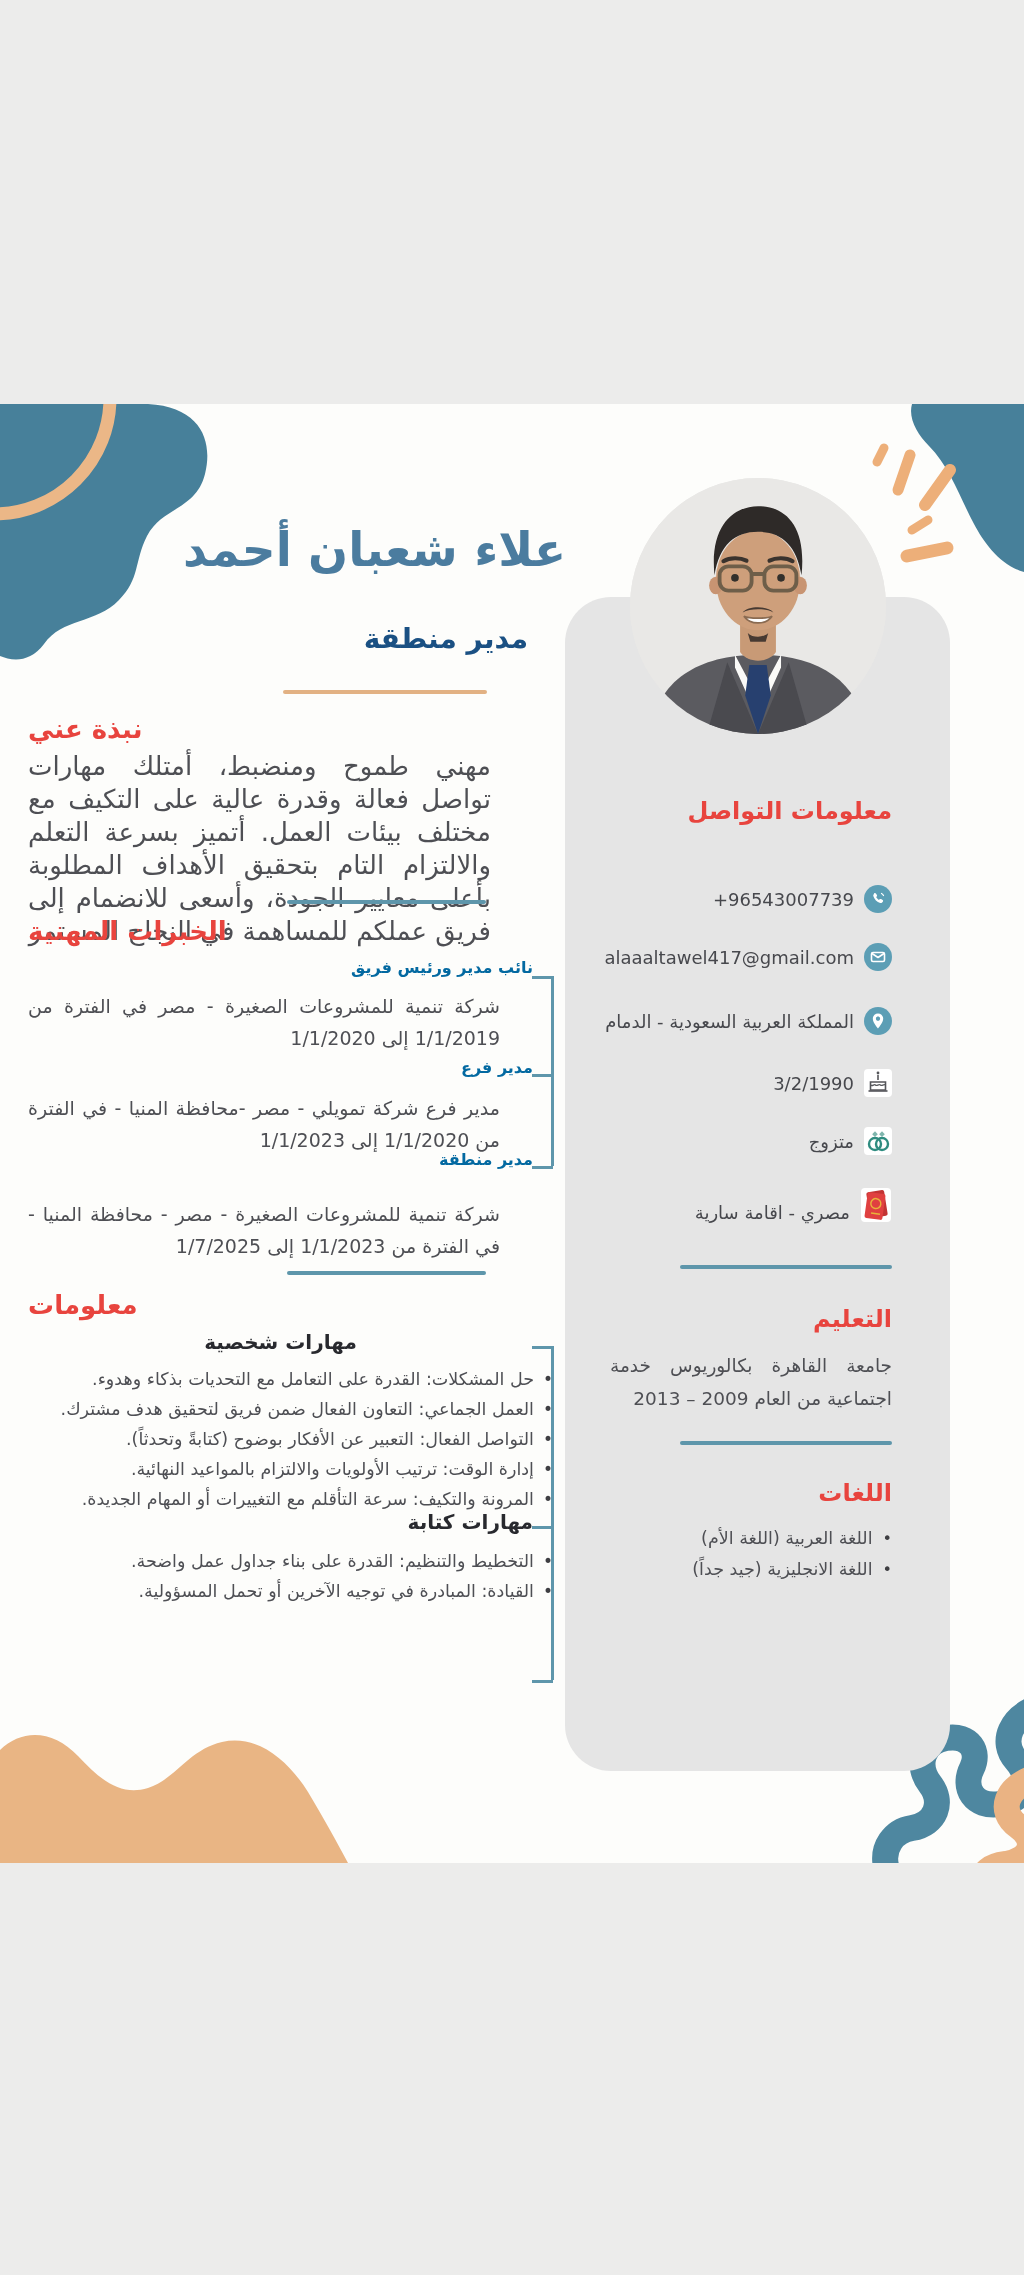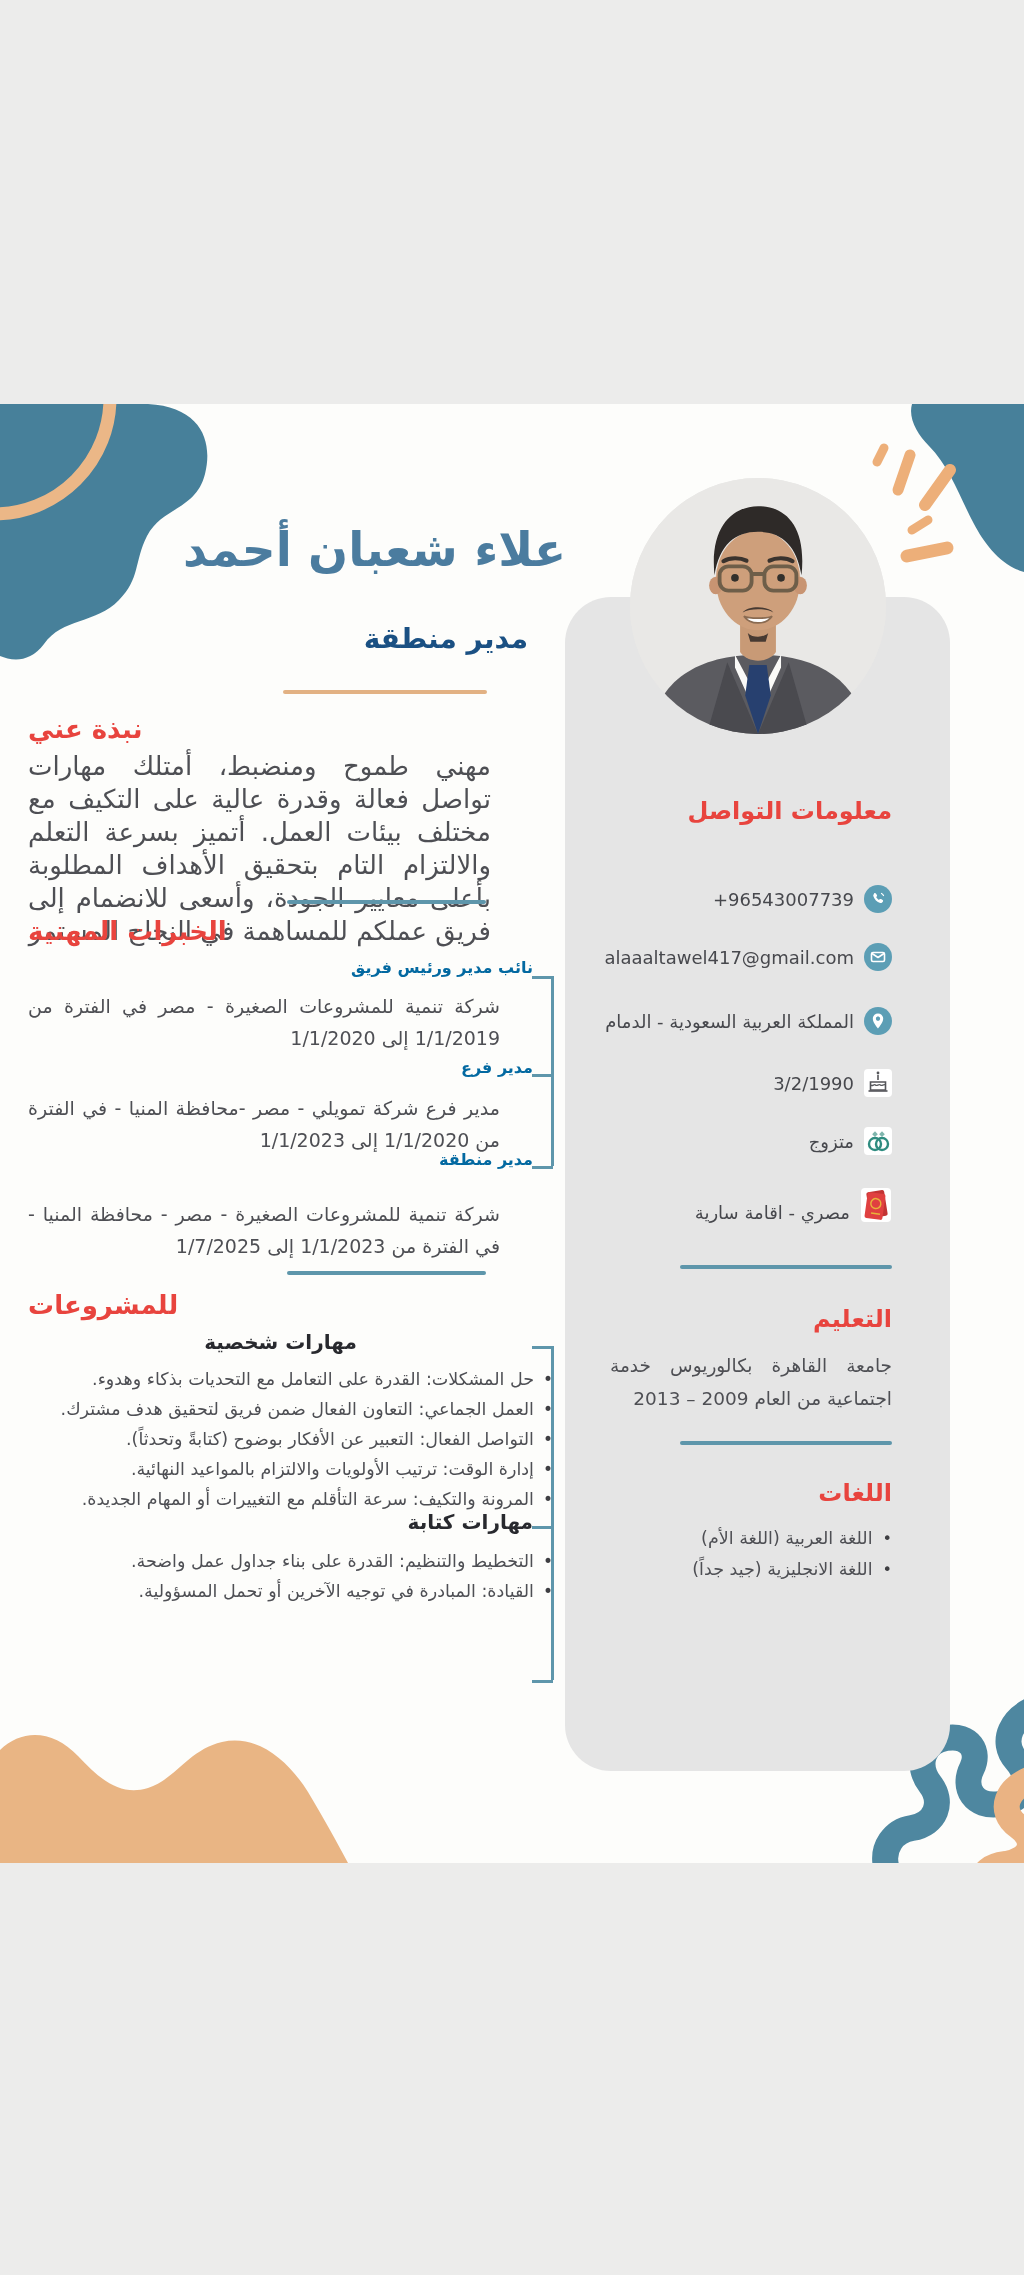--- a/index.html
+++ b/index.html
@@ -212,21 +212,21 @@
   <div class="main-el job-desc" style="top:688px;">مدير فرع شركة تمويلي - مصر -محافظة المنيا - في الفترة من 1/1/2020 إلى 1/1/2023</div>
   <div class="main-el job-title" style="top:746px;">مدير منطقة</div>
   <div class="main-el job-desc" style="top:794px;">شركة تنمية للمشروعات الصغيرة - مصر - محافظة المنيا - في الفترة من 1/1/2023 إلى 1/7/2025</div>
 
   <div class="vline" style="left:551px;top:572px;height:190px;"></div>
   <div class="tick" style="left:532px;top:572px;"></div>
   <div class="tick" style="left:532px;top:670px;"></div>
   <div class="tick" style="left:532px;top:762px;"></div>
 
   <div class="hline teal-line" style="left:287px;width:199px;top:867px;"></div>
-  <div class="sec-h" style="top:886px;">للمشروعات</div>
+  <div class="sec-h" style="top:886px;">معلومات</div>
   <div class="main-el sub-title" style="top:926px;text-align:center;">مهارات شخصية</div>
   <ul class="blist main-el" style="top:960px;">
     <li>حل المشكلات: القدرة على التعامل مع التحديات بذكاء وهدوء.</li>
     <li>العمل الجماعي: التعاون الفعال ضمن فريق لتحقيق هدف مشترك.</li>
     <li>التواصل الفعال: التعبير عن الأفكار بوضوح (كتابةً وتحدثاً).</li>
     <li>إدارة الوقت: ترتيب الأولويات والالتزام بالمواعيد النهائية.</li>
     <li>المرونة والتكيف: سرعة التأقلم مع التغييرات أو المهام الجديدة.</li>
   </ul>
   <div class="main-el sub-title" style="top:1106px;">مهارات كتابة</div>
   <ul class="blist main-el" style="top:1142px;">

